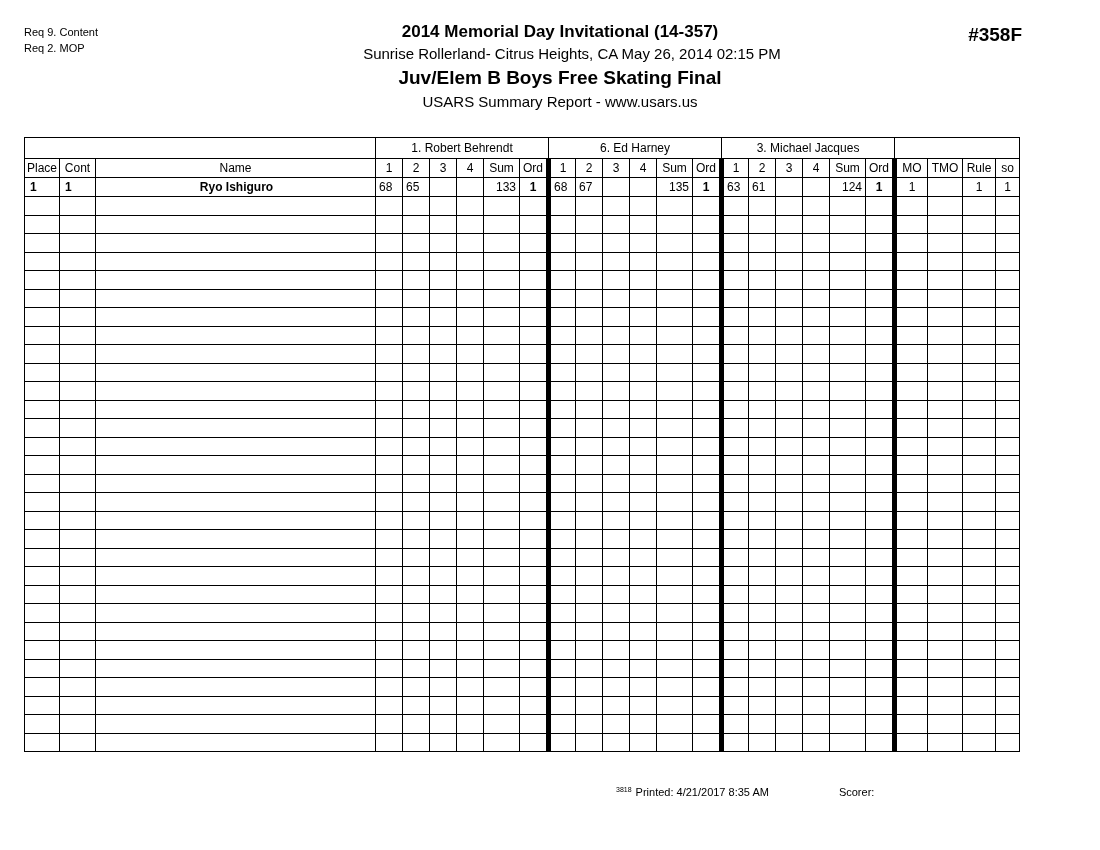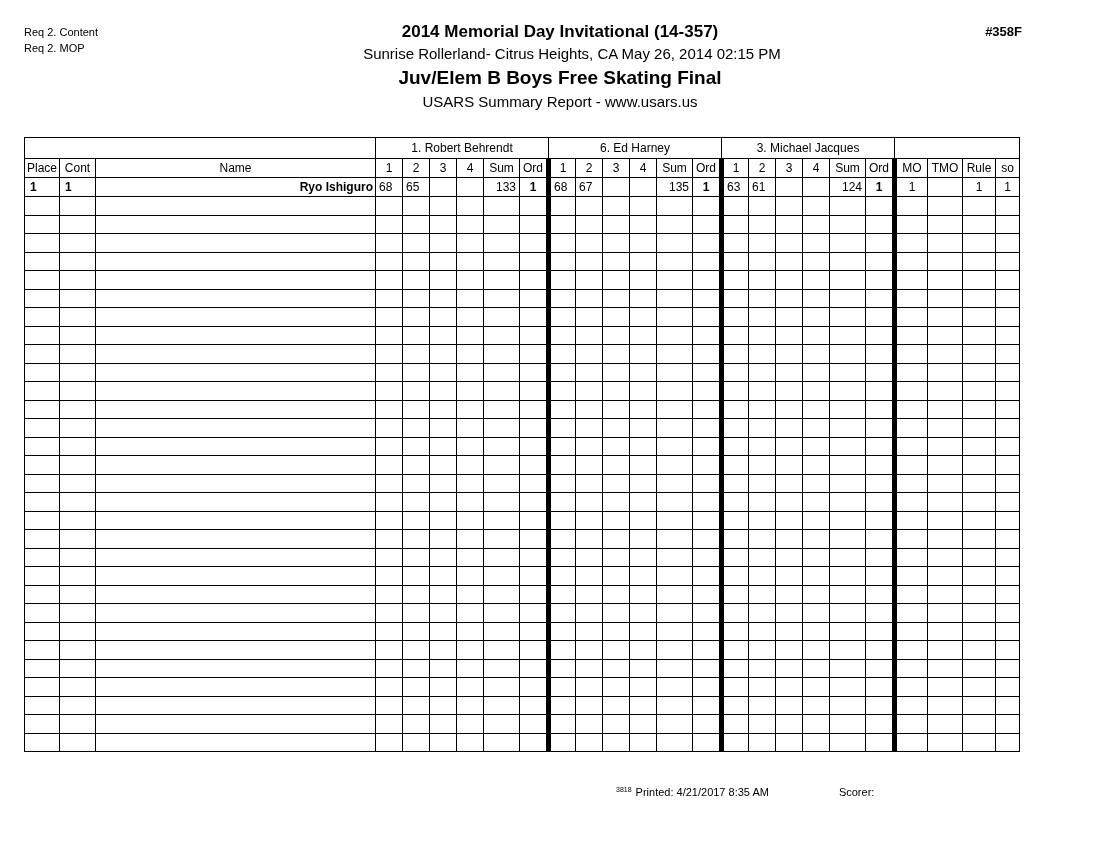--- a/index.html
+++ b/index.html
@@ -7,21 +7,21 @@
   .page {
     position: relative;
     width: 1100px;
     height: 850px;
     background: #ffffff;
     color: #000000;
     font-family: "Liberation Sans", sans-serif;
     overflow: hidden;
   }
   .req-block { position: absolute; top: 24px; left: 24px; font-size: 11px; line-height: 16px; }
-  .doc-code { position: absolute; top: 24px; right: 78px; font-size: 13px; font-weight: bold; }
+  .doc-code { position: absolute; top: 24px; right: 78px; font-size: 19px; font-weight: bold; }
   .titles { position: absolute; top: 22px; left: 10px; width: 100%; text-align: center; }
   .title-main { font-size: 17px; font-weight: bold; }
   .title-sub { font-size: 15px; margin-top: 3px; padding-left: 24px; }
   .title-event { font-size: 19px; font-weight: bold; margin-top: 5px; }
   .title-report { font-size: 15px; margin-top: 4px; }
 
   table.score {
     position: absolute;
     top: 137px;
     left: 24px;
@@ -44,38 +44,38 @@
   td.nob { border: none; }
   td.judge-box {
     font-size: 11px;
     text-align: left;
     padding-left: 4px;
     border-right-width: 5px;
   }
   .thick { border-right: 5px solid #000 !important; }
   th.c-place, th.c-cont, th.c-name, th.c-mo, th.c-tmo, th.c-rule, th.c-so { text-align: left; padding-left: 3px; }
   tbody td.c-place, tbody td.c-cont { font-weight: bold; text-align: left; padding-left: 5px; }
-  tbody td.c-name { font-weight: bold; text-align: right; padding-left: 4px; }
+  tbody td.c-name { font-weight: bold; text-align: center; padding-left: 4px; }
   tbody td.c-sc  { text-align: left; padding-left: 3px; }
   tbody td.c-sum { text-align: right; padding-right: 3px; }
   tbody td.c-ord { text-align: center; font-weight: bold; }
   tbody td.c-mo, tbody td.c-tmo, tbody td.c-rule, tbody td.c-so { text-align: center; }
 
   .footer { position: absolute; top: 786px; left: 24px; width: 1012px; font-size: 11px; }
   .footer .tiny { font-size: 7px; vertical-align: top; margin-left: 592px; }
   .footer .printed { margin-left: 4px; }
   .footer .scorer { margin-left: 70px; }
 </style>
 </head>
 <body>
 
 <div class="page">
 
   <div class="req-block">
-    <div>Req 2. Content</div>
+    <div>Req 9. Content</div>
     <div>Req 2. MOP</div>
   </div>
 
   <div class="doc-code">#358F</div>
 
   <div class="titles">
     <div class="title-main">2014  Memorial Day Invitational (14-357)</div>
     <div class="title-sub">Sunrise Rollerland- Citrus Heights, CA  May 26, 2014  02:15 PM</div>
     <div class="title-event">Juv/Elem B Boys Free Skating Final</div>
     <div class="title-report">USARS Summary Report - www.usars.us</div>

